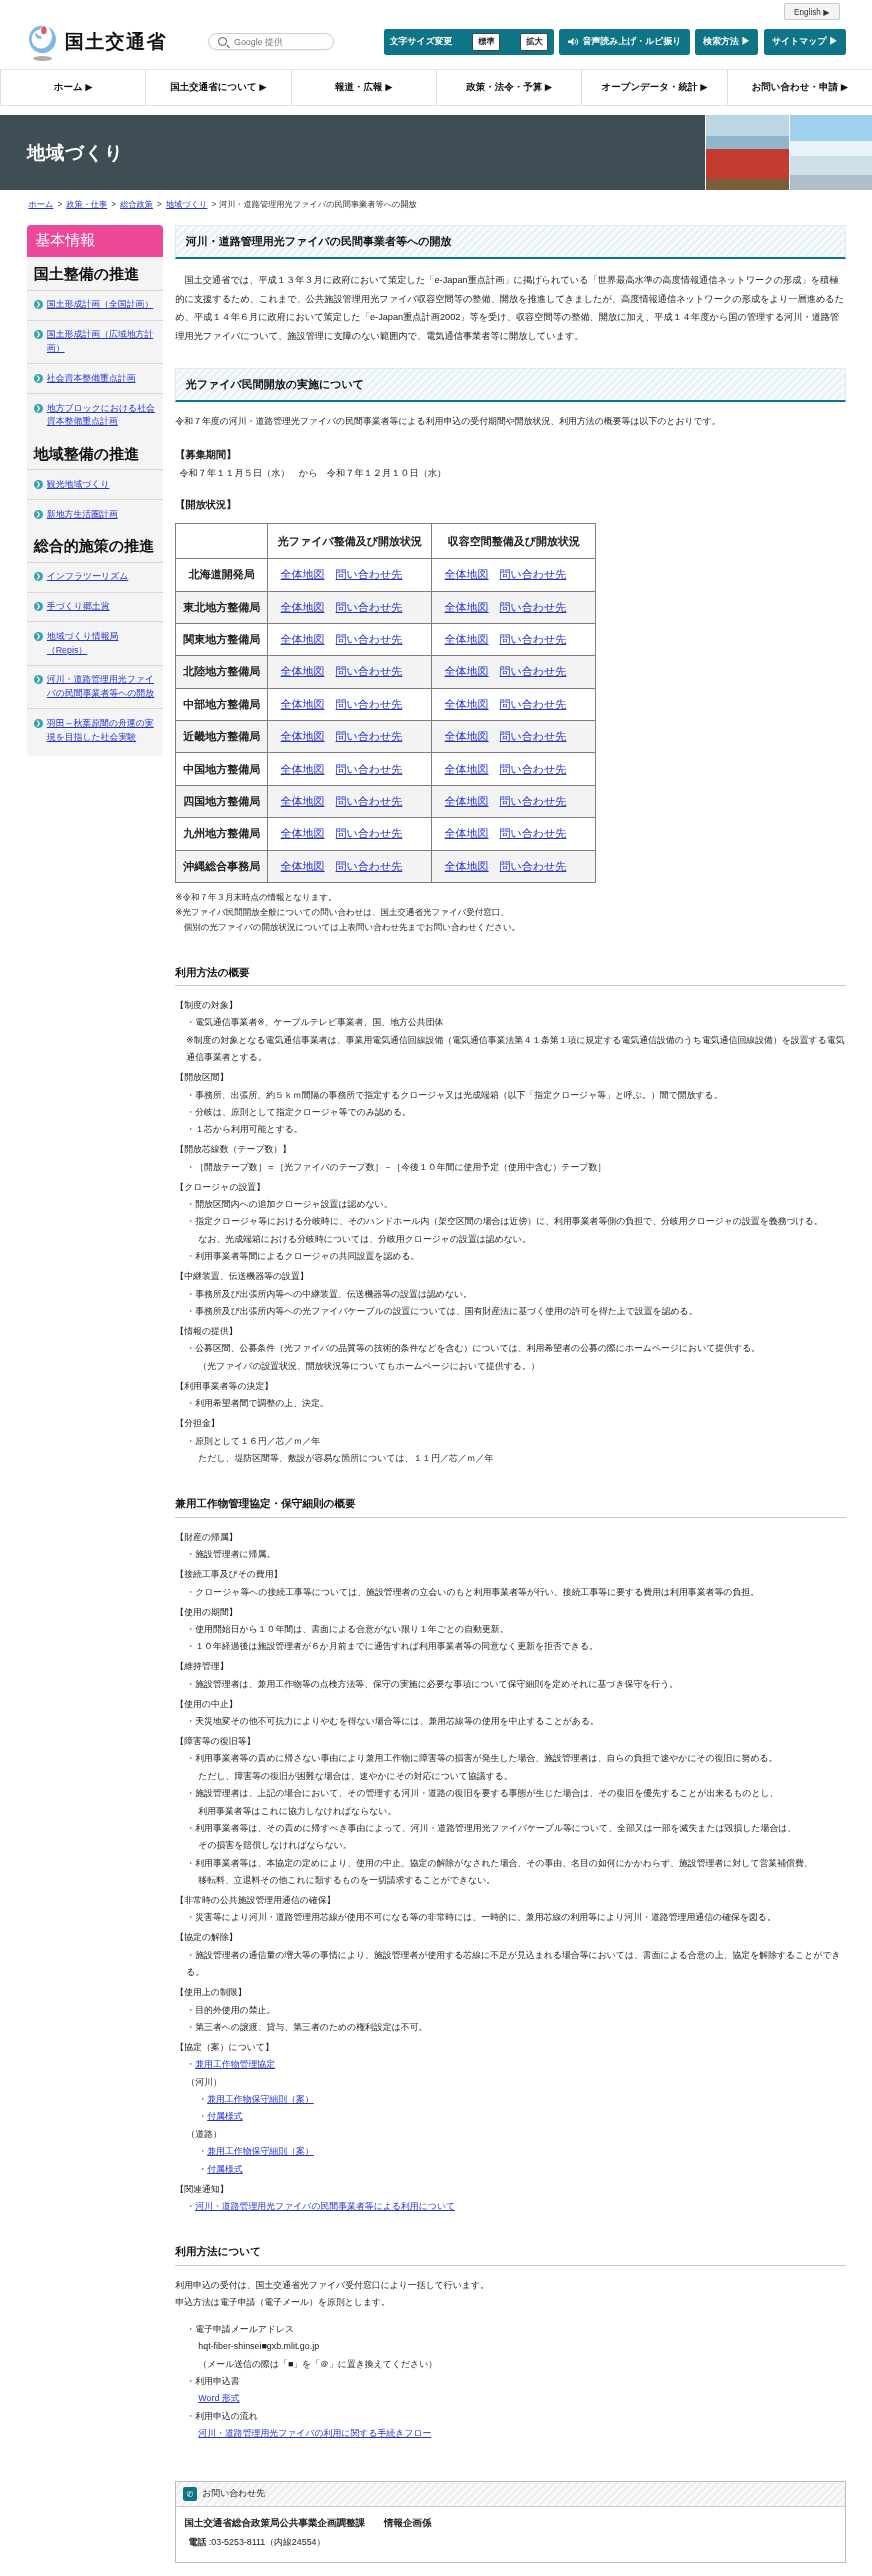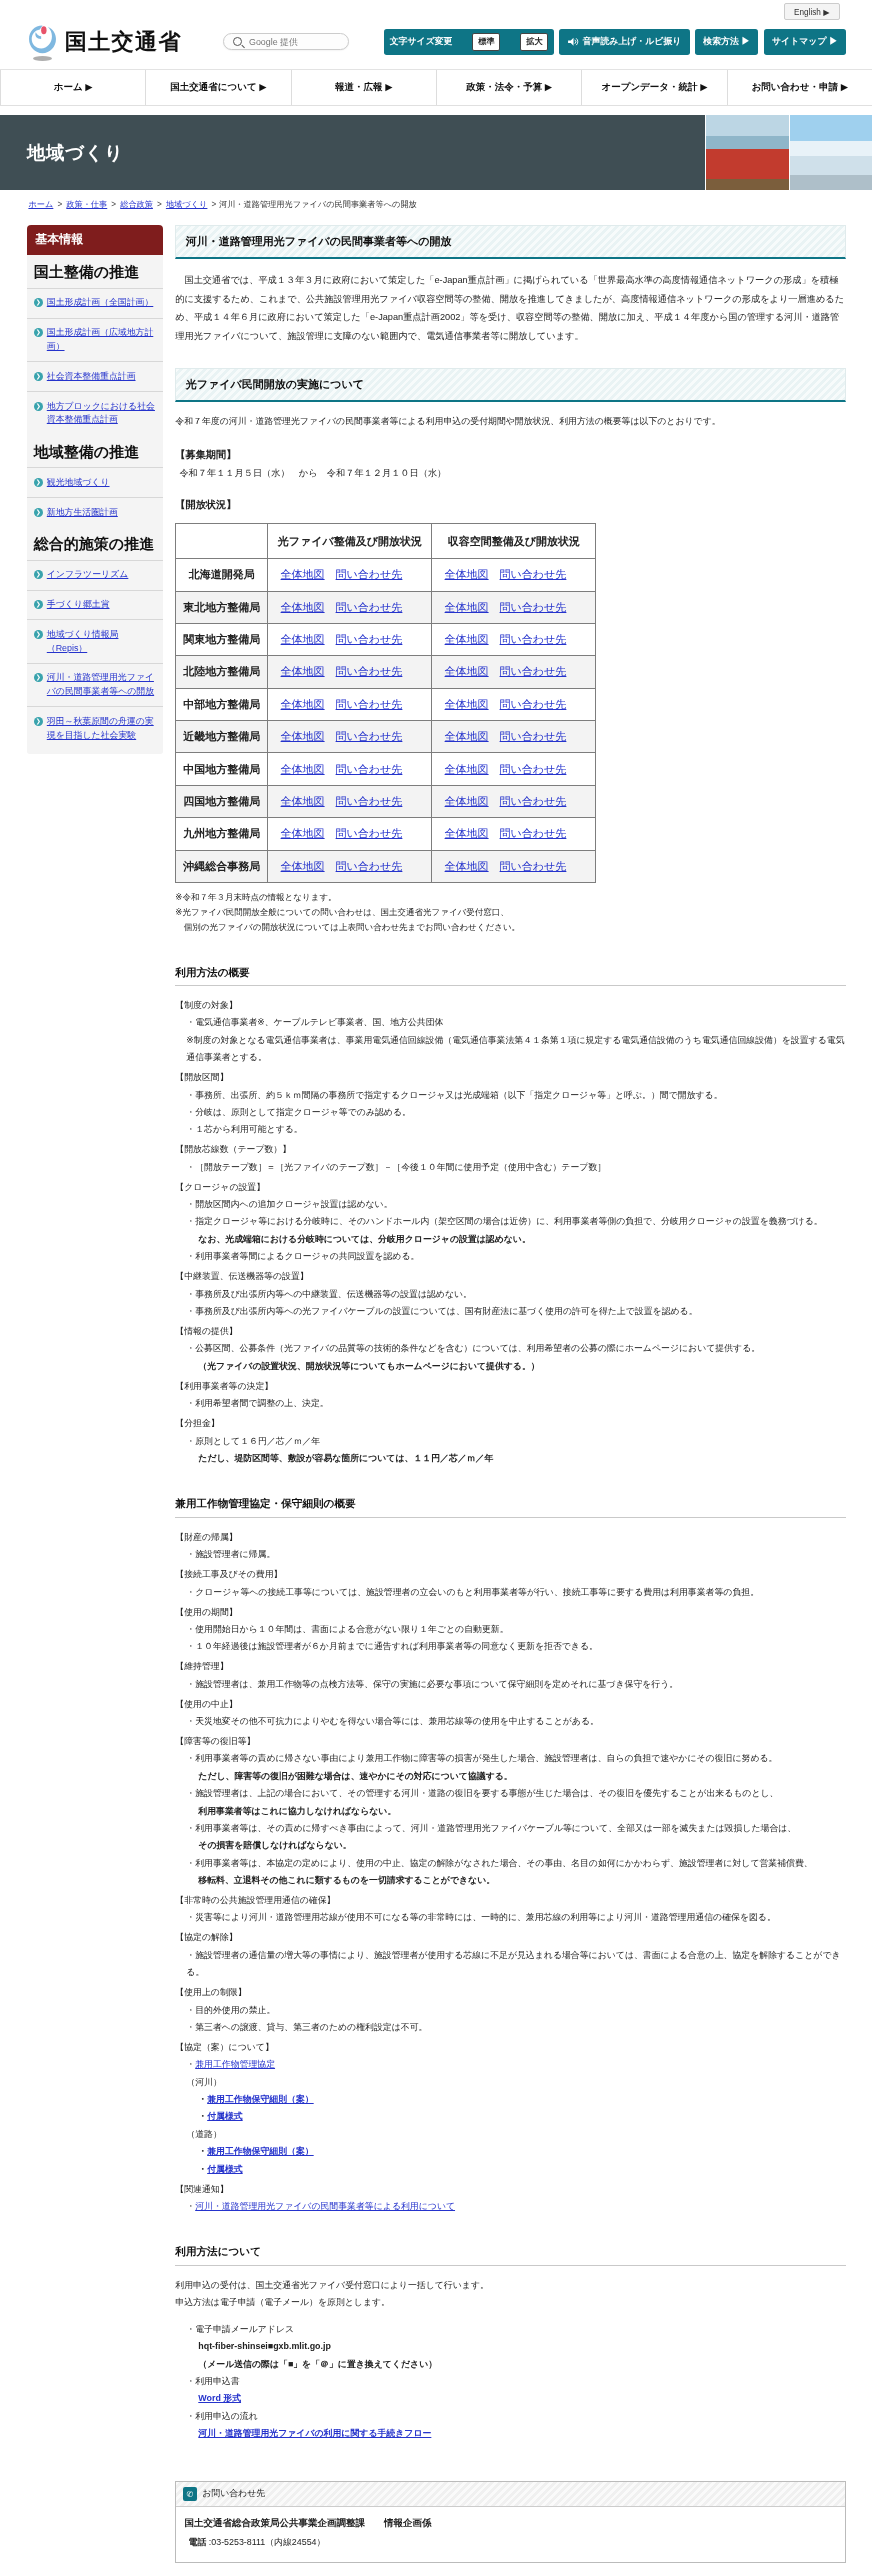--- a/index.html
+++ b/index.html
@@ -9,21 +9,21 @@
 
   
   .topstrip { height:23px; display:flex; justify-content:flex-end; align-items:center; padding:0 33px; }
   .english-btn { font-size:8.2px; color:#333; background:#f4f4f4; border:0.7px solid #ccc; border-radius:2px; padding:2.7px 9.5px; text-decoration:none; }
 
   
   .header { display:flex; align-items:center; padding:1.4px 27px 9.5px 27px; border-bottom:0.7px solid #e3e3e3; }
   .logo { display:flex; align-items:center; gap:6.8px; }
   .logo-mark { width:31px; height:35px; position:relative; }
   .logo-shadow { position:absolute; bottom:-1.4px; left:5.5px; width:19px; height:4.8px; background:#9a9a9a; border-radius:50%; opacity:.8; }
-  .logo-text { font-size:22px; font-weight:bold; color:#111; letter-spacing:1.4px; }
+  .logo-text { font-size:19px; font-weight:bold; color:#111; letter-spacing:1.4px; }
   .searchbox { margin-left:41px; width:126px; height:17px; border:0.7px solid #ccc; border-radius:13.6px; display:flex; align-items:center; padding:0 9.5px; gap:6.8px; background:#fdfdfd; box-shadow:0 0.7px 1.4px rgba(0,0,0,.06); }
   .searchbox input { border:none; outline:none; width:75px; font-size:8.9px; background:transparent; color:#444; }
   .mag { width:8.9px; height:8.9px; border:1.4px solid #555; border-radius:50%; position:relative; flex:0 0 auto; }
   .mag::after { content:""; position:absolute; width:4.1px; height:1.4px; background:#555; transform:rotate(45deg); left:6.8px; top:7.5px; }
   .hbtns { margin-left:auto; display:flex; gap:5.5px; align-items:center; }
   .teal-btn { background:#0e7586; color:#fff; font-size:8.9px; font-weight:bold; border:none; border-radius:2.7px; padding:6.8px 8.2px; display:flex; align-items:center; gap:4.1px; cursor:pointer; white-space:nowrap; }
   .fontsize-group { background:#0e7586; border-radius:2.7px; display:flex; align-items:center; gap:20px; padding:4.1px 5.5px; color:#fff; font-size:8.9px; font-weight:bold; }
   .mini-btn { background:#fff; color:#222; border:0.7px solid #444; border-radius:2px; font-size:8.2px; font-weight:bold; padding:2.7px 4.8px; cursor:pointer; }
   .spk { width:11px; height:9.5px; flex:0 0 auto; }
 
@@ -41,21 +41,21 @@
   .photo-bus { background:linear-gradient(180deg,#9fd0ee 0 35%,#e8f2f8 35% 55%,#cfe0ea 55% 80%,#aebfc9 80%); }
 
   
   .breadcrumb { padding:8.2px 27px 4.1px 27px; font-size:8.2px; color:#333; }
   .breadcrumb a { margin:0 1.4px; }
   .breadcrumb .sep { margin:0 2.7px; color:#444; }
 
   
   .cols { display:flex; padding:11px 27px 27px 27px; gap:12.3px; }
   .sidebar { width:136px; flex:0 0 auto; }
-  .sb-head { background:#7f1d1d; color:#fff; font-size:12px; font-weight:bold; padding:6.8px 8.2px; border-radius:4.1px 4.1px 0 0; }
+  .sb-head { background:#ec4899; color:#fff; font-size:15px; font-weight:normal; padding:6.8px 8.2px; border-radius:4.1px 4.1px 0 0; }
   .sb-body { background:#f4f4f4; border-radius:0 0 2.7px 2.7px; padding-bottom:4.1px; }
   .sb-group-title { font-size:15px; font-weight:bold; color:#111; padding:8.2px 6.8px 5.5px 6.8px; }
   .sb-item { border-top:0.7px solid #d7d7d7; padding:7.5px 5.5px 7.5px 6.8px; font-size:8.9px; line-height:1.55; display:flex; gap:4.1px; }
   .sb-arrow { width:8.9px; height:8.9px; background:#39a3ad; border-radius:50%; color:#fff; font-size:6.1px; line-height:8.9px; text-align:center; flex:0 0 auto; margin-top:2px; }
   .content { flex:1; min-width:0; }
 
   
   .h-box { background:repeating-linear-gradient(135deg,#f7fbfb 0 2.7px,#e9f3f4 2.7px 5.5px); border:0.7px solid #e0ebec; border-bottom:2px solid #0e7586; font-size:11px; font-weight:bold; color:#111; padding:8.2px 9.5px; }
   .h2-box { margin-top:23px; }
   .h3-line { margin-top:30px; font-size:10.6px; font-weight:bold; color:#111; border-bottom:1.4px solid #c9c9c9; padding-bottom:5.5px; }
@@ -72,21 +72,21 @@
   .open-status td.region { font-weight:bold; text-align:center; width:92px; padding:8.2px 5.5px; }
   .open-status td.links { padding:8.2px 6.8px; }
   .open-status td.links a { margin:0 5.5px; }
   .open-status tr:nth-child(even) td { background:#f3f3f3; }
   .notes { font-size:8.5px; line-height:1.8; margin-top:6.8px; color:#222; }
 
   
   .lines { margin-top:11px; font-size:8.9px; line-height:1.95; }
   .ln-h { margin-top:2.7px; }
   .ln-i1 { padding-left:11px; }
-  .ln-i2 { padding-left:23px;font-weight:bold; }
+  .ln-i2 { padding-left:23px; }
   .ln-blank { height:9.5px; }
 
   
   .contact { margin-top:38px; border:0.7px solid #bbb; }
   .contact-head { background:repeating-linear-gradient(135deg,#fafafa 0 2.7px,#f0f0f0 2.7px 5.5px); border-bottom:0.7px solid #ccc; padding:5.5px 6.8px; display:flex; align-items:center; gap:5.5px; font-size:8.9px; color:#222; }
   .phone-ic { width:13.6px; height:13.6px; background:#0e7586; border-radius:2px; color:#fff; display:flex; align-items:center; justify-content:center; font-size:8.2px; }
   .contact-body { padding:9.5px 8.2px 12.3px 8.2px; }
   .contact-org { font-size:9.5px; font-weight:bold; }
   .contact-tel { font-size:8.9px; margin-top:6.8px; padding-left:4.1px; }
   .contact-tel b { font-weight:bold; }

